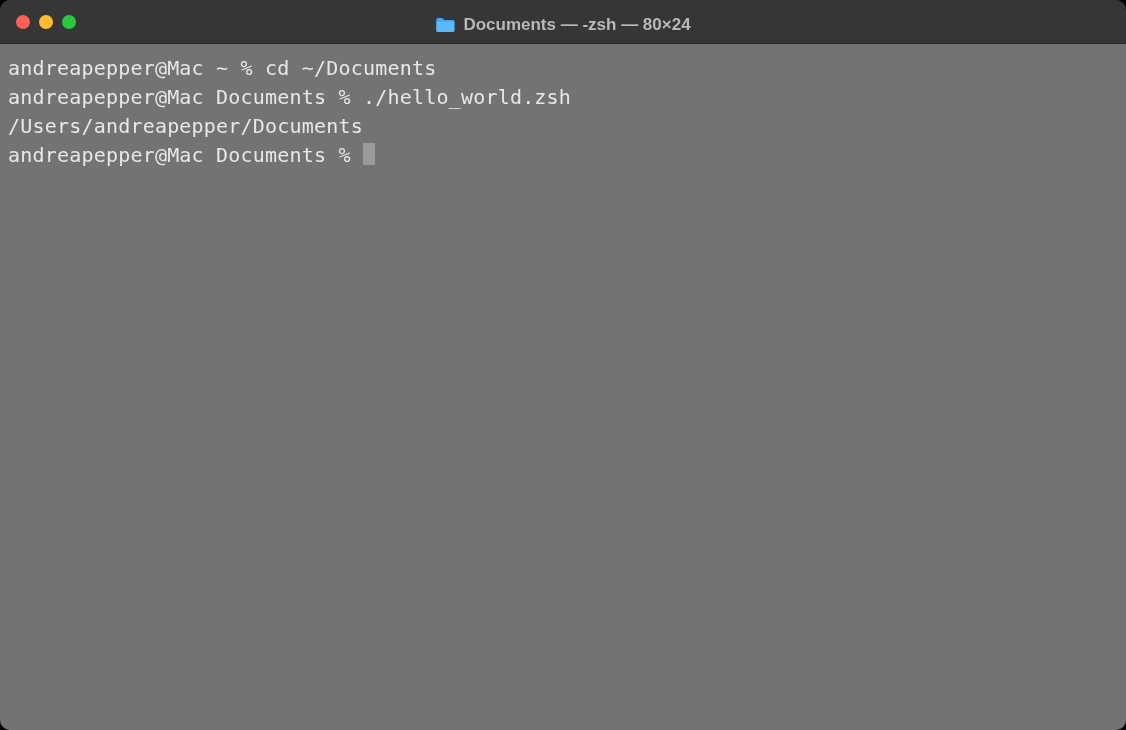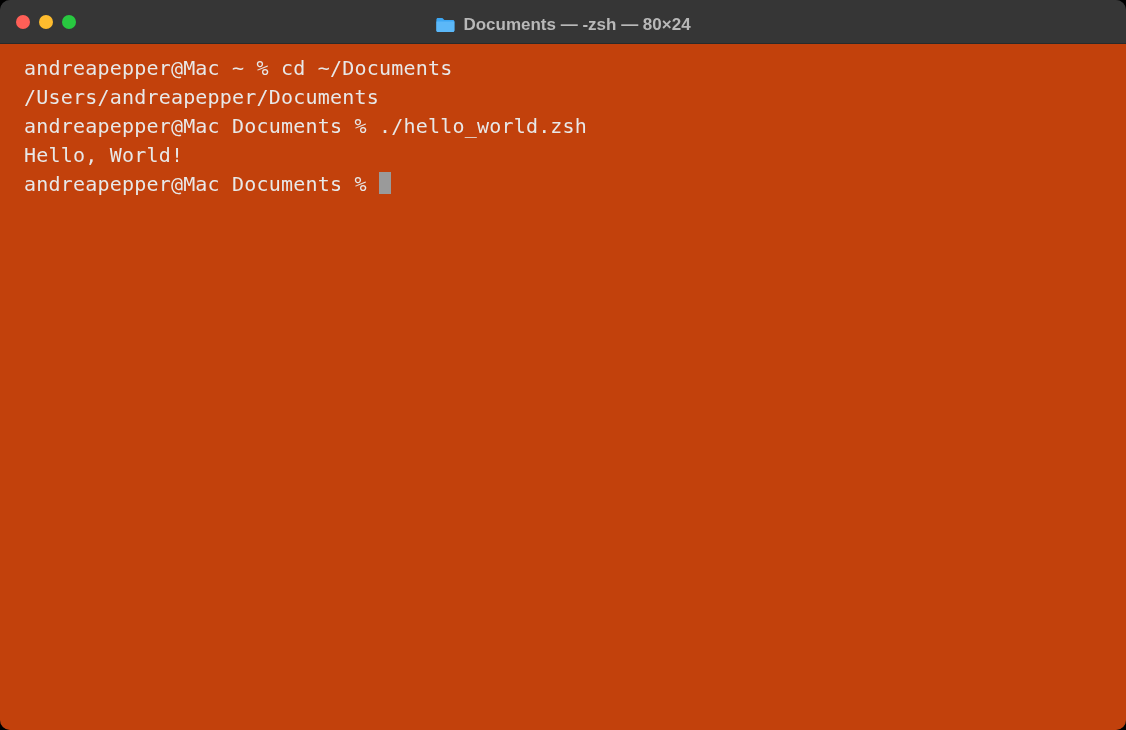--- a/index.html
+++ b/index.html
@@ -82,22 +82,22 @@
     
     .title-text {
       color: #b8b8b8;
       font-size: 17px;
       font-weight: 600;
       font-family: -apple-system, BlinkMacSystemFont, 'Segoe UI', sans-serif;
     }
     
     .terminal-body {
       flex: 1;
-      background: #c2410c;
-      padding: 10px 24px;
+      background: #737373;
+      padding: 10px 8px;
       overflow: hidden;
     }
     
     .terminal-line {
       color: #e8e8e8;
       font-size: 20px;
       line-height: 29px;
       white-space: pre;
       font-family: 'SF Mono', 'Menlo', 'Monaco', 'Consolas', monospace;
       letter-spacing: 0.2px;
@@ -129,19 +129,18 @@
           <path d="M1 2.5 C1 1.67 1.67 1 2.5 1 L7 1 L9 3 L17.5 3 C18.33 3 19 3.67 19 4.5 L19 13.5 C19 14.33 18.33 15 17.5 15 L2.5 15 C1.67 15 1 14.33 1 13.5 Z" fill="#3ca7f4"></path>
           <path d="M1 4.5 L19 4.5 L19 13.5 C19 14.33 18.33 15 17.5 15 L2.5 15 C1.67 15 1 14.33 1 13.5 Z" fill="#5cb8f8"></path>
         </svg>
       </span>
       <span class="title-text">Documents — -zsh — 80×24</span>
     </div>
   </div>
 
   <div class="terminal-body">
     <div class="terminal-line"><span>andreapepper@Mac ~ % </span><span>cd ~/Documents</span></div>
+    <div class="terminal-line"><span>andreapepper@Mac Documents % </span><span>./hello_world.zsh</span></div>
     <div class="terminal-line">/Users/andreapepper/Documents</div>
-    <div class="terminal-line"><span>andreapepper@Mac Documents % </span><span>./hello_world.zsh</span></div>
-    <div class="terminal-line">Hello, World!</div>
     <div class="terminal-line"><span>andreapepper@Mac Documents % </span><span class="cursor"></span></div>
   </div>
 
 </div>
 
 </body></html>

